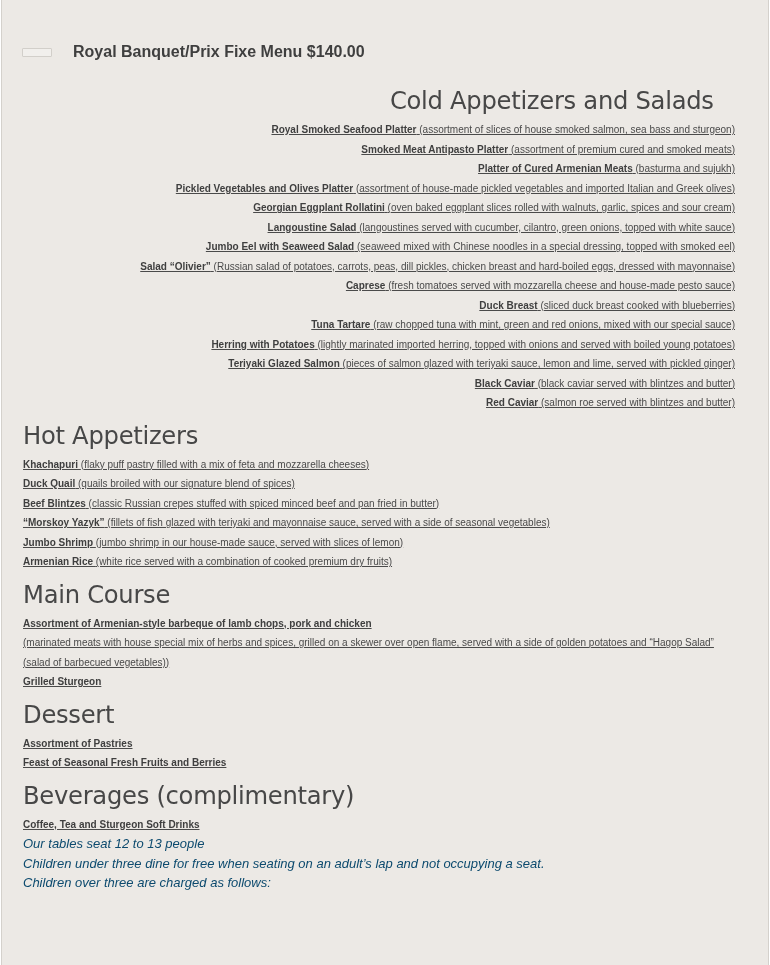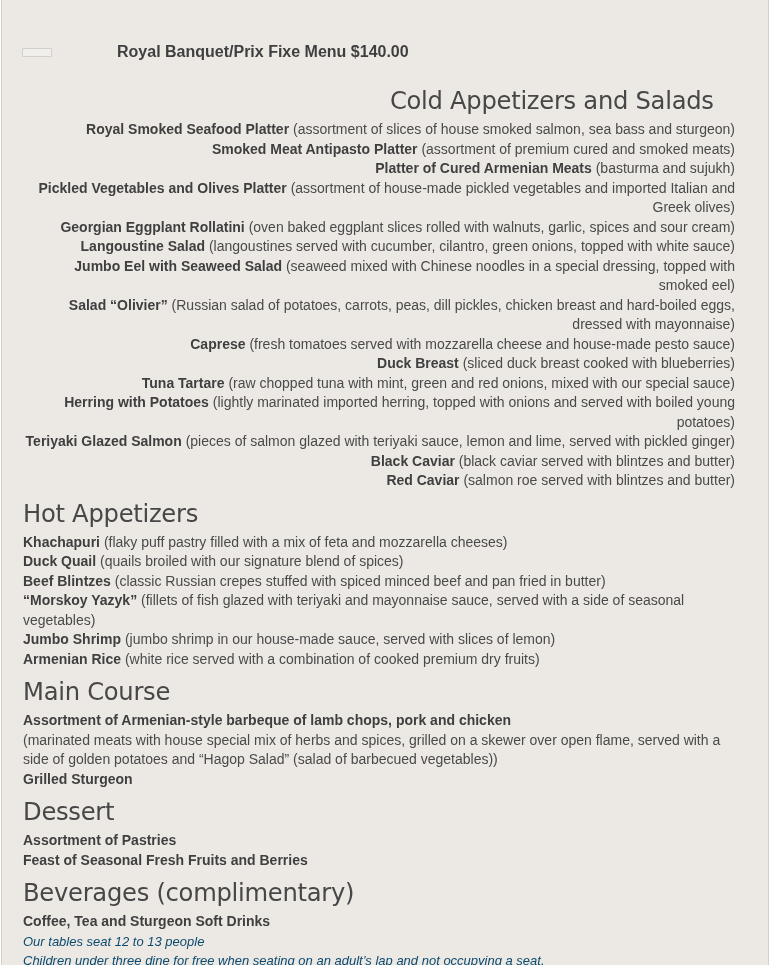--- a/index.html
+++ b/index.html
@@ -24,21 +24,20 @@
       border-right: 1px solid #d4d1cc;
       overflow: hidden;
     }
     .menu-header {
       position: absolute;
       top: 42px;
       left: 20px;
       display: flex;
       align-items: center;
       height: 20px;
-      gap: 44px;
     }
     .menu-toggle {
       width: 28px;
       height: 7px;
       border: 1px solid #d2cfca;
       background: #f1efec;
       border-radius: 1px;
       margin-right: 21px;
       margin-top: 1px;
       cursor: pointer;
@@ -68,23 +67,24 @@
     }
     .section {
       margin: 0;
     }
     .items {
       list-style: none;
       margin: 2px 0 6px 0;
       padding: 0;
     }
     .item {
-      font-size: 14px;
+      font-size: 10px;
       line-height: 19.5px;
       color: #4a4a4a;
+      text-decoration: underline;
     }
     .item .name {
       font-weight: bold;
       color: #3f3f3f;
     }
     .item .desc {
       font-weight: normal;
     }
     .note {
       font-style: italic;

